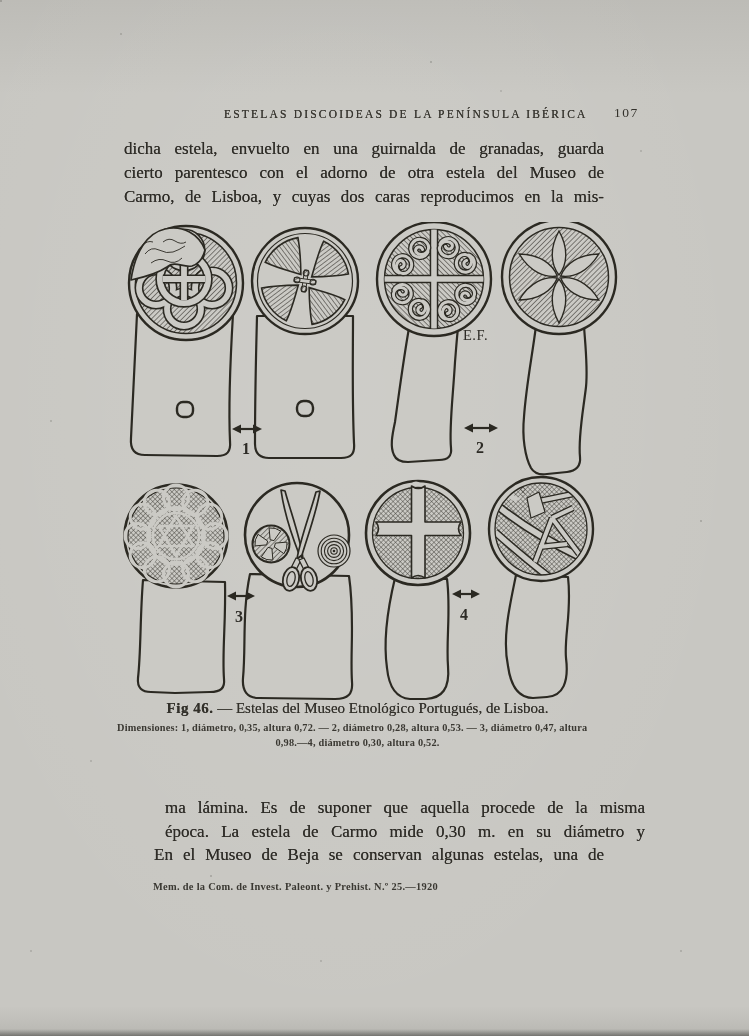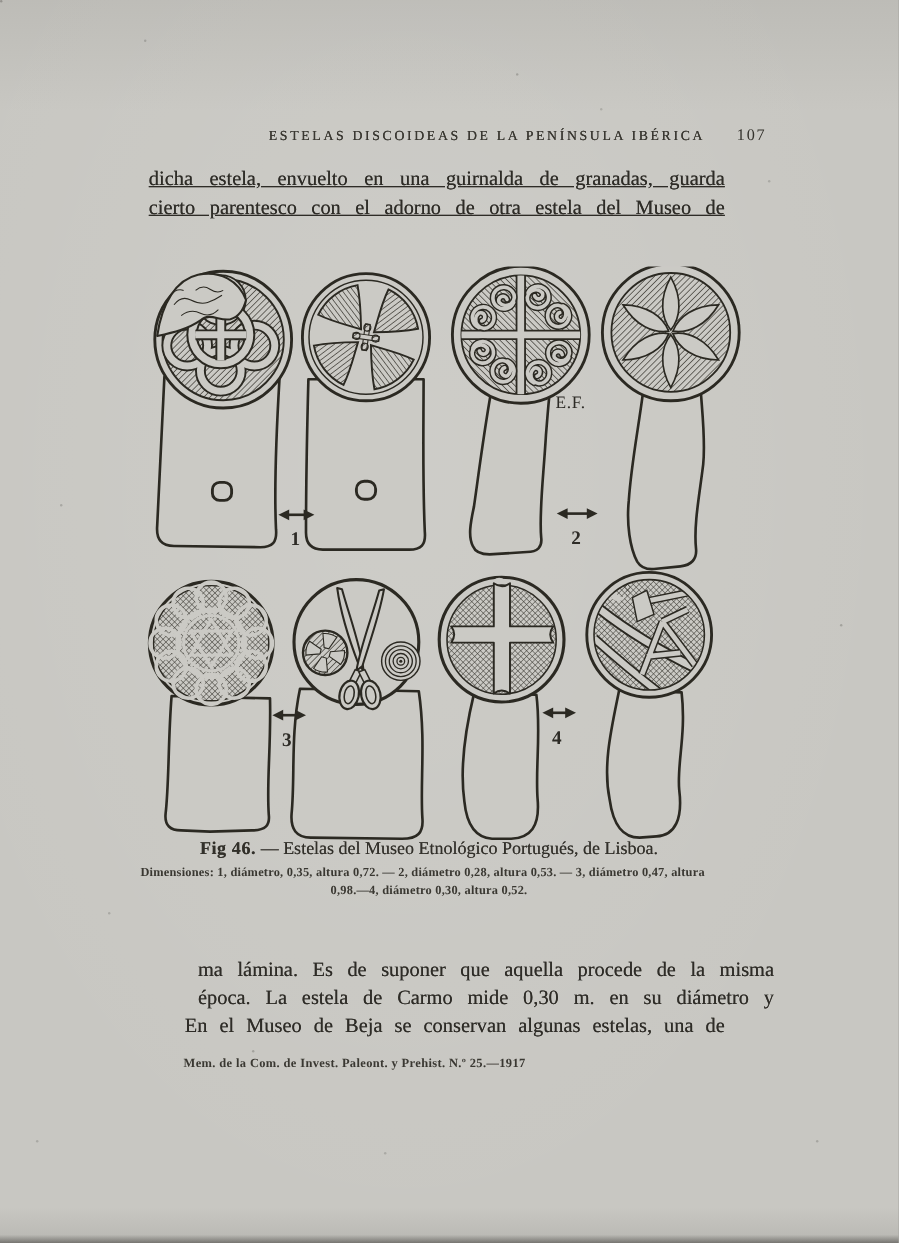--- a/index.html
+++ b/index.html
@@ -47,23 +47,24 @@
 </style>
 </head>
 <body>
 
 <div class="page">
   <div class="speck"></div>
 
   <div class="running-head">ESTELAS DISCOIDEAS DE LA PENÍNSULA IBÉRICA</div>
   <div class="page-num">107</div>
 
-  <div class="para" style="top:137px;text-decoration:underline;">
+  <div class="para" style="top:137px;">
     <div class="ln">dicha estela, envuelto en una guirnalda de granadas, guarda</div>
     <div class="ln">cierto parentesco con el adorno de otra estela del Museo de</div>
+    <div class="ln">Carmo, de Lisboa, y cuyas dos caras reproducimos en la mis-</div>
   </div>
 
   <svg class="fig-svg" viewBox="0 0 560 480">
     <defs>
       <pattern id="ph1" width="3.6" height="3.6" patternUnits="userSpaceOnUse" patternTransform="rotate(45)">
         <line x1="0" y1="0" x2="0" y2="3.6" stroke="#393731" stroke-width="1.15"></line>
       </pattern>
       <pattern id="ph2" width="3.6" height="3.6" patternUnits="userSpaceOnUse" patternTransform="rotate(-45)">
         <line x1="0" y1="0" x2="0" y2="3.6" stroke="#393731" stroke-width="1.15"></line>
       </pattern>
@@ -309,16 +310,16 @@
 
   <div class="para" style="top:796px;margin-left:41px;">
     <div class="ln">ma lámina. Es de suponer que aquella procede de la misma</div>
     <div class="ln">época. La estela de Carmo mide 0,30 m. en su diámetro y</div>
   </div>
 
   <div class="para" style="top:843px;">
     <div class="ln indent">En el Museo de Beja se conservan algunas estelas, una de</div>
   </div>
 
-  <div class="imprint">Mem. de la Com. de Invest. Paleont. y Prehist. N.º 25.—1917</div>
+  <div class="imprint">Mem. de la Com. de Invest. Paleont. y Prehist. N.º 25.—1920</div>
 
   <div class="bottom-edge"></div>
 </div>
 
 </body></html>

